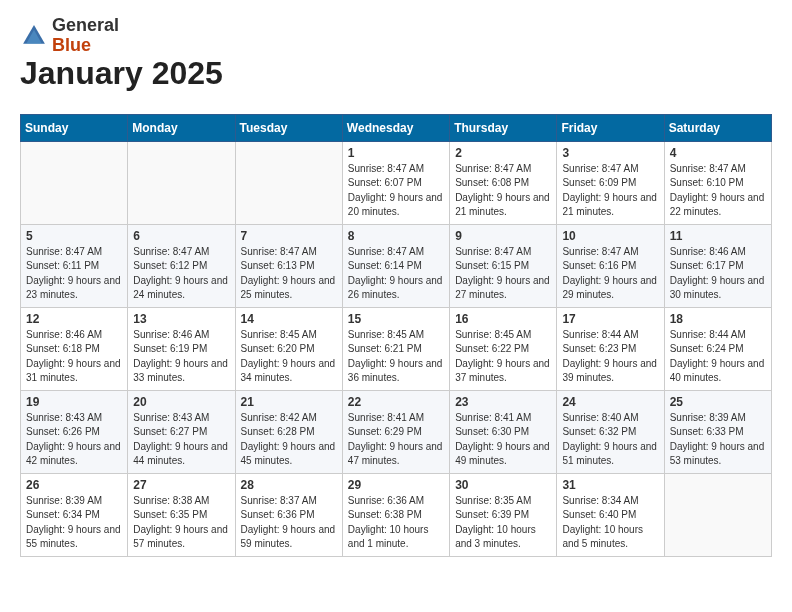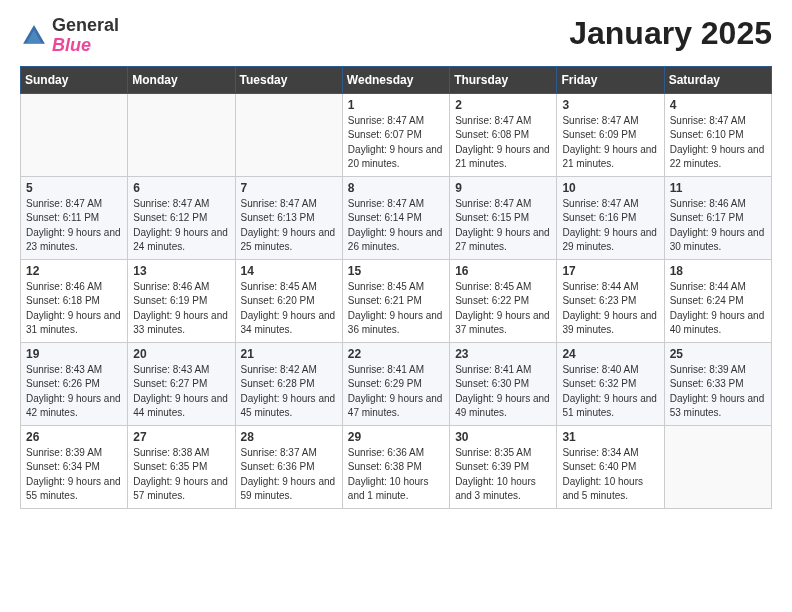--- a/index.html
+++ b/index.html
@@ -10,34 +10,35 @@
       min-height: 612px;
     }
     .page {
       width: 792px;
       padding: 16px 20px 16px 20px;
     }
     .header {
       display: flex;
       justify-content: space-between;
       align-items: flex-start;
-      margin-bottom: 10px;
+      margin-bottom: 23px;
+      flex-direction: column;
     }
     .logo {
       display: flex;
       align-items: center;
       gap: 4px;
     }
     .logo-text {
       font-size: 18px;
       font-weight: bold;
       line-height: 1.1;
     }
     .logo-general { color: #333; }
-    .logo-blue { color: #ec4899; font-style: italic; }
+    .logo-blue { color: #c2410c; }
     .logo-icon {
       width: 28px;
       height: 28px;
     }
     .title-block {
       text-align: right;
     }
     .month-title {
       font-size: 32px;
       font-weight: bold;
@@ -48,21 +49,21 @@
       font-size: 14px;
       color: #444;
       margin-top: 2px;
     }
     .calendar {
       width: 100%;
       border-collapse: collapse;
       border: 1px solid #bbb;
     }
     .calendar thead tr th {
-      background-color: #404040;
+      background-color: #0369a1;
       color: #fff;
       font-size: 12px;
       font-weight: bold;
       padding: 6px 4px;
       text-align: left;
       border: 1px solid #2d5a8e;
     }
     .calendar tbody tr td {
       border: 1px solid #ccc;
       vertical-align: top;

